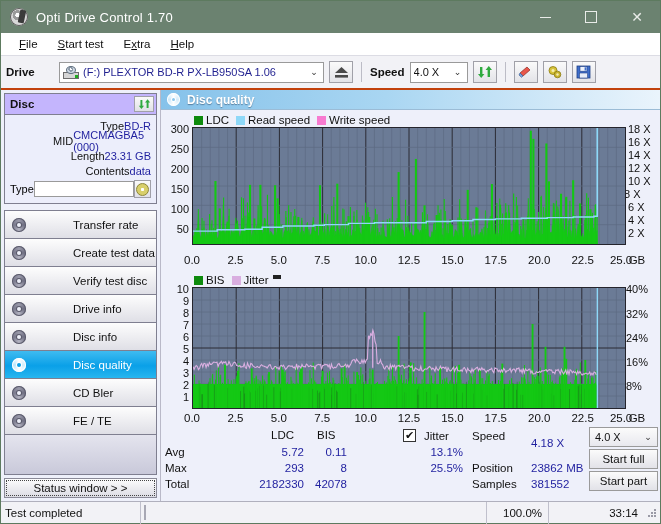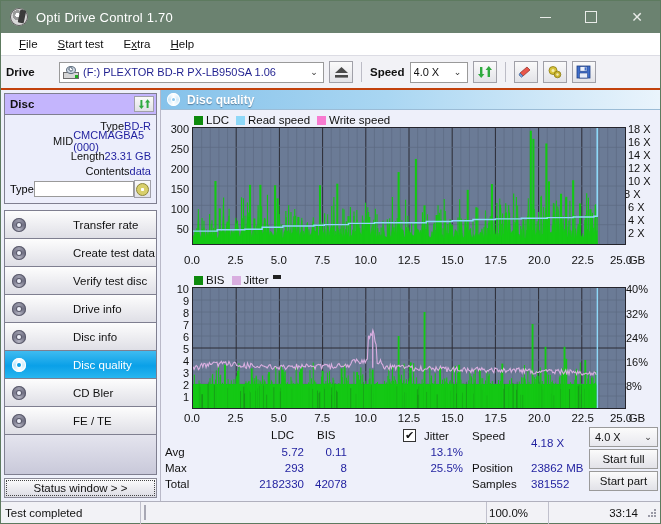--- a/index.html
+++ b/index.html
@@ -148,21 +148,21 @@
 
   
   .statusbar{height:22px;border-top:1px solid #b0b0bd;background:#f2f2f6;
              display:flex;align-items:center;box-sizing:border-box;}
   .sb-msg{width:135px;padding-left:4px;font-size:11.5px;color:#111;}
   .sb-cell{border-left:1px solid #c0c0cc;height:22px;display:flex;align-items:center;
            box-sizing:border-box;}
   .progress{flex:1;padding:2px 3px;}
   .pbar{height:15px;background:#d6d6de;border:1px solid #a8a8b4;box-sizing:border-box;position:relative;}
   .pfill{height:100%;background:#13ac13;}
-  .sb-pct{width:62px;justify-content:flex-start;padding-left:2px;font-size:11.5px;color:#111;}
+  .sb-pct{width:62px;justify-content:flex-start;padding-left:16px;font-size:11.5px;color:#111;}
   .sb-time{width:98px;justify-content:flex-end;padding-right:8px;font-size:11.5px;color:#111;}
   .grip{width:12px;height:12px;position:relative;margin-right:2px;}
   .grip i{position:absolute;width:2px;height:2px;background:#9a9aa6;}
 </style>
 </head>
 <body>
 
 <div id="app">
 
   <div class="titlebar">

